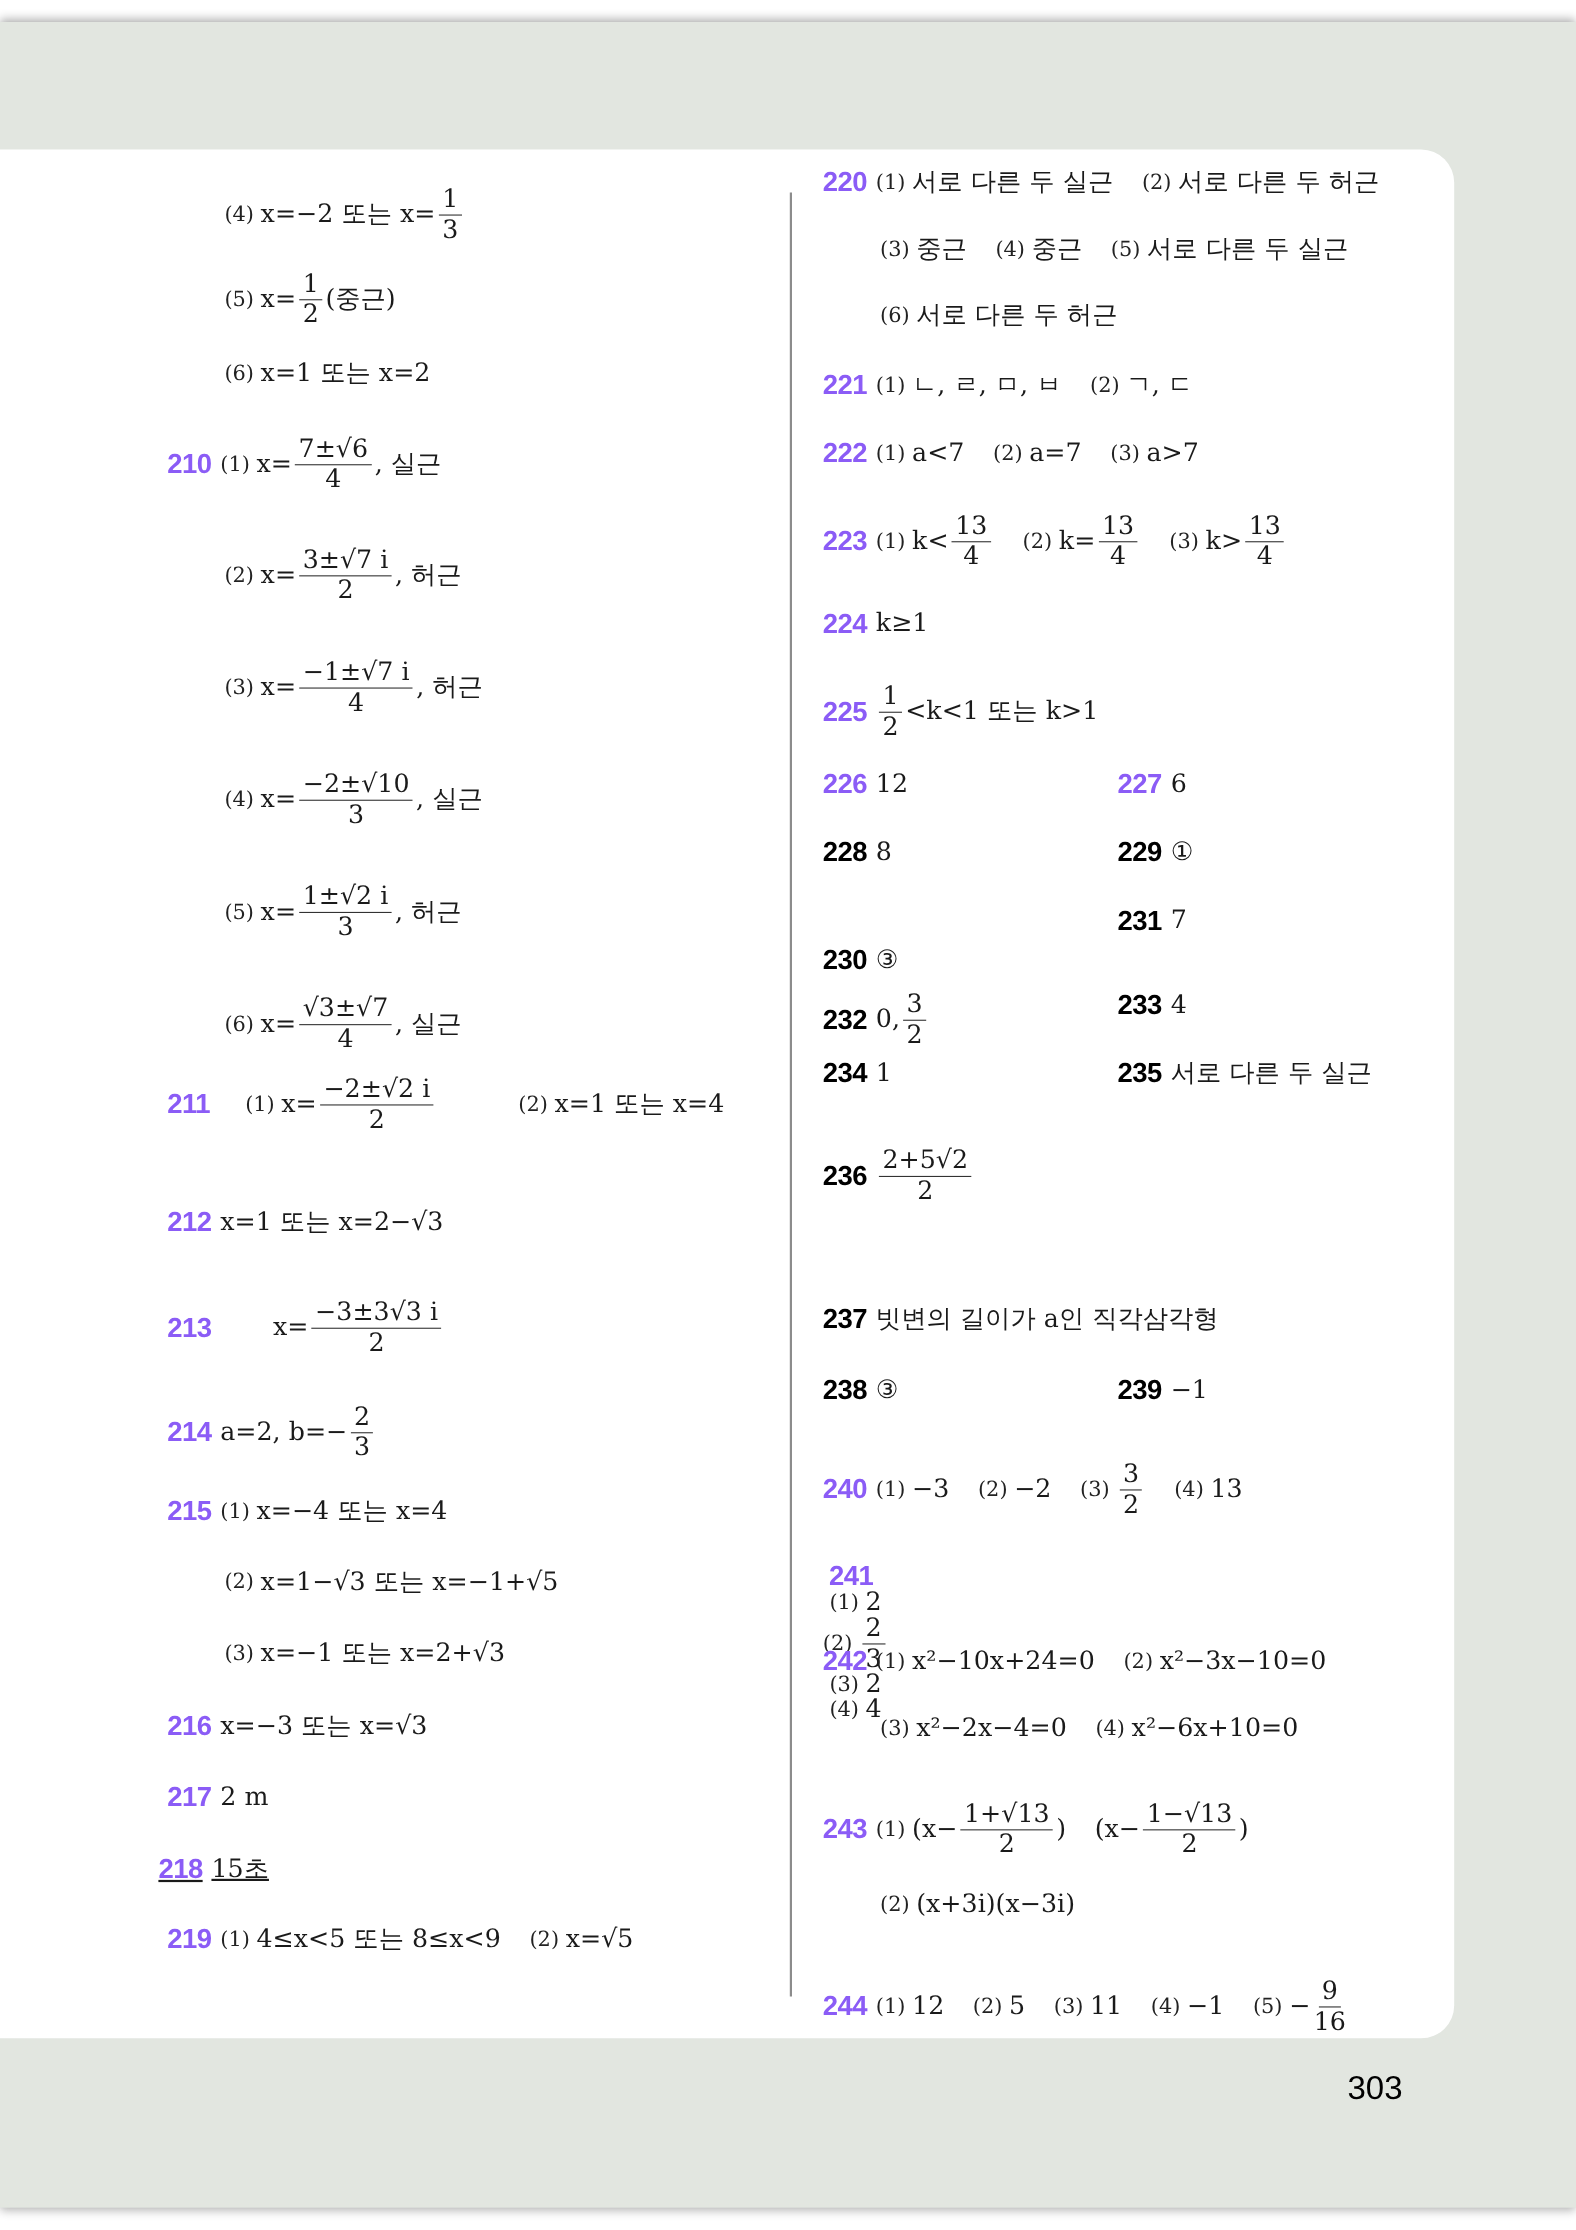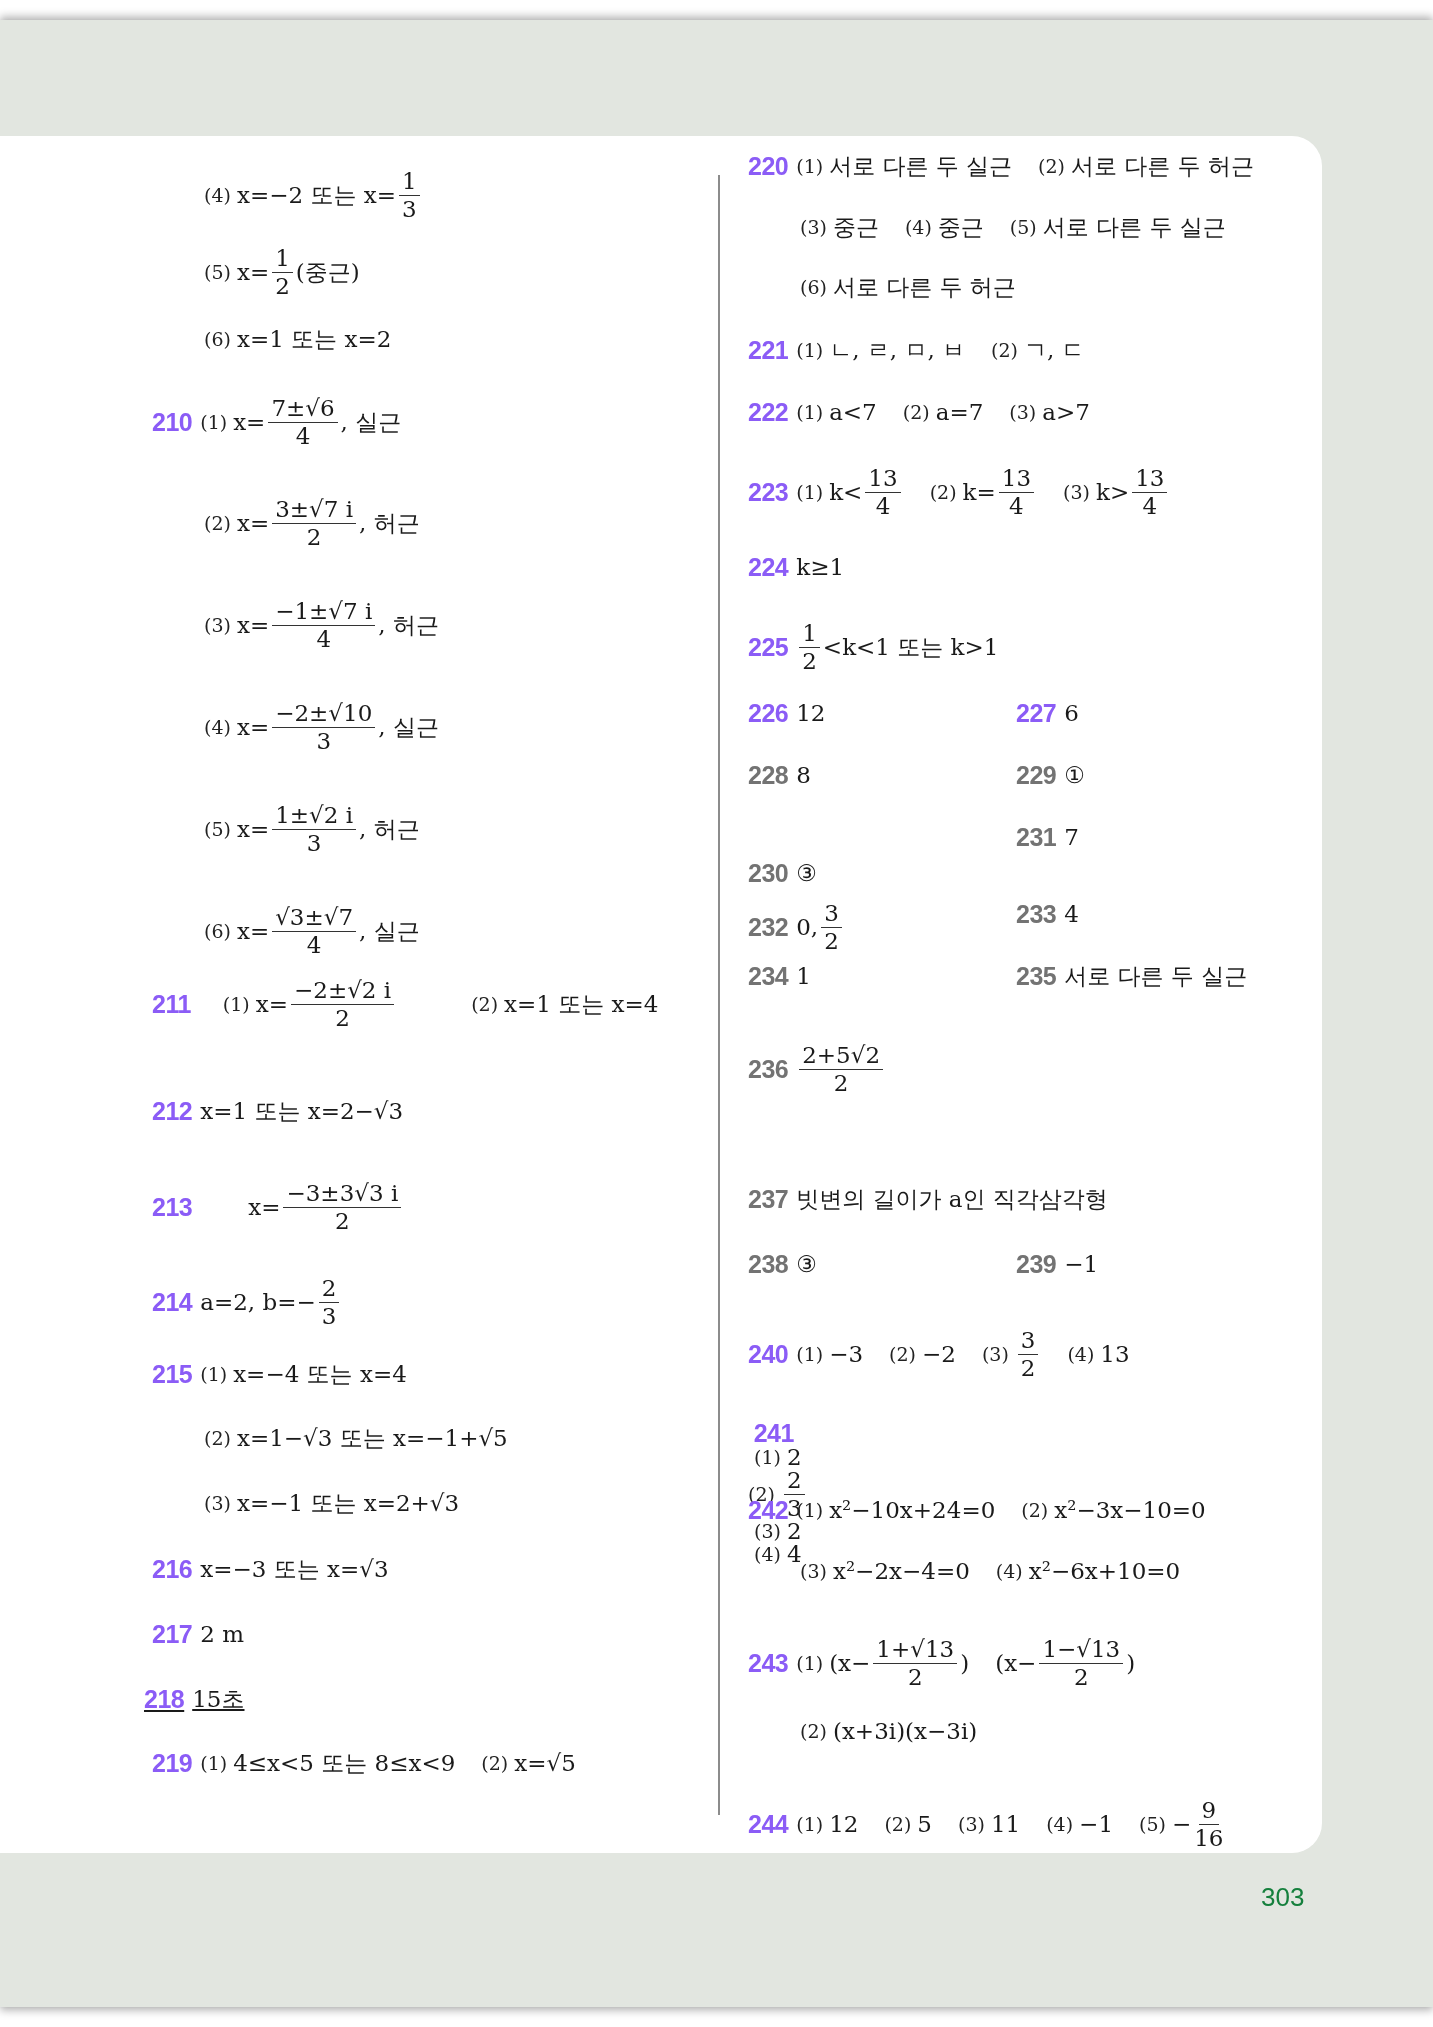--- a/index.html
+++ b/index.html
@@ -17,33 +17,33 @@
   .card {
     position:absolute; left:0; top:116px; width:1322px; height:1717px;
     background:#ffffff;
     border-top-right-radius:30px; border-bottom-right-radius:30px;
   }
   .divider {
     position:absolute; left:718px; top:39px; width:2px; height:1640px;
     background:#8c8c8c;
   }
   .page-number {
-    position:absolute; left:1225px; top:1862px; font-size:26px;
-    font-family:"Liberation Sans","DejaVu Sans",sans-serif; color:#15803d;margin-left:36px;
+    position:absolute; left:1225px; top:1862px; font-size:30px;
+    font-family:"Liberation Sans","DejaVu Sans",sans-serif; color:#000000;
   }
   .line {
     position:absolute; display:flex; align-items:center; white-space:nowrap;
     font-size:23px; line-height:1;
   }
   .num {
     font-family:"Liberation Sans","DejaVu Sans",sans-serif; font-weight:bold;
     font-size:25px; margin-right:8px; letter-spacing:-0.5px;
   }
   .num.blue { color:#8b5cf6; }
-  .num.purple { color:#737373; }
+  .num.purple { color:#000000; }
   .sub { font-size:19px; margin-right:6px; color:#222; }
   .gap { display:inline-block; width:26px; }
   .ans { display:inline-flex; align-items:center; }
   .frac {
     display:inline-flex; flex-direction:column; align-items:center;
     vertical-align:middle; margin:0 3px;
   }
   .frac .n { padding:0 3px 2px 3px; border-bottom:1.5px solid #333; }
   .frac .d { padding-top:2px; }
 </style>

